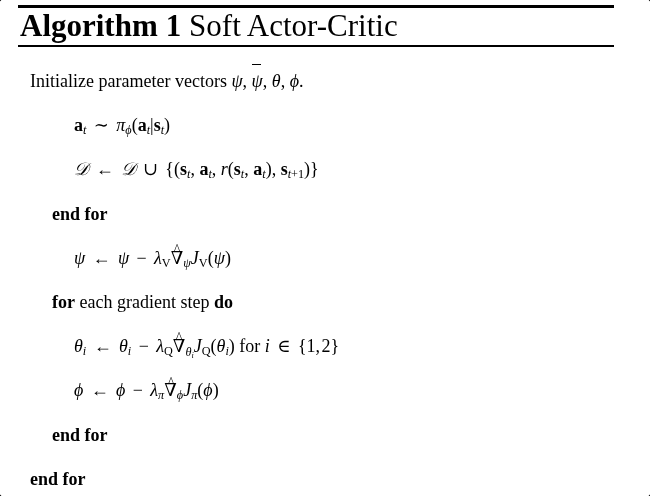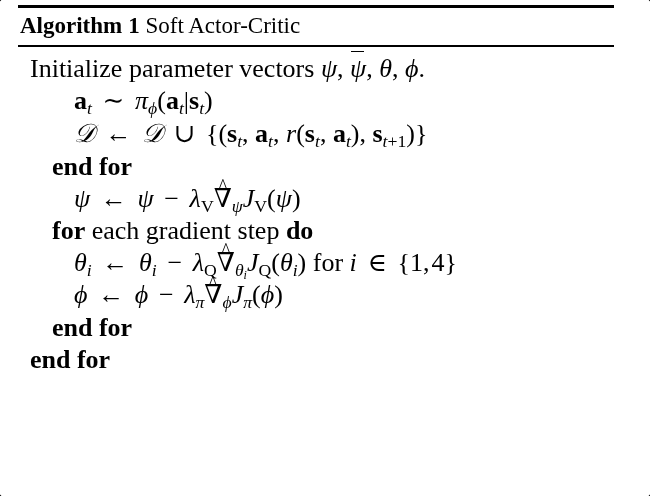--- a/index.html
+++ b/index.html
@@ -41,37 +41,38 @@
     height: 0;
     border-top: 3px solid #000000;
     margin-top: 5px;
   }
   .rule-mid {
     height: 0;
     border-top: 2px solid #000000;
     margin-top: 2px;
   }
   #algo-title {
-    font-size: 23px;
+    font-size: 31px;
     line-height: 30px;
     padding: 3px 0 2px 2px;
     white-space: nowrap;
   }
   #algo-title .kw {
     font-weight: bold;
   }
   #algo-body {
     padding-top: 6px;
     padding-bottom: 3px;
   }
   .line {
-    font-size: 26px;
+    font-size: 18px;
     line-height: 32.2px;
     white-space: nowrap;
     padding-left: 12px;
+    margin-top: 12px;
   }
   .ind-0 { padding-left: 12px; }
   .ind-1 { padding-left: 34px; }
   .ind-2 { padding-left: 56px; }
   .kw { font-weight: bold; }
   
   .m {
     font-family: "Liberation Serif", "DejaVu Serif", serif;
     font-style: italic;
   }
@@ -189,21 +190,21 @@
 
       <div class="line ind-2">
         <span class="m">θ</span><sub>i</sub>
         <span class="op">←</span>
         <span class="m">θ</span><sub>i</sub>
         <span class="op">−</span>
         <span class="m">λ</span><sub><span class="mup">Q</span></sub><span class="hat">∇</span><sub>θ<sub>i</sub></sub><span class="m">J</span><sub><span class="mup">Q</span></sub><span class="opn">(</span><span class="m">θ</span><sub>i</sub><span class="opn">)</span>
         <span class="opn">for</span>
         <span class="m">i</span>
         <span class="op">∈</span>
-        <span class="opn">{1, 4}</span>
+        <span class="opn">{1, 2}</span>
       </div>
 
       <div class="line ind-2">
         <span class="m">ϕ</span>
         <span class="op">←</span>
         <span class="m">ϕ</span>
         <span class="op">−</span>
         <span class="m">λ</span><sub>π</sub><span class="hat">∇</span><sub>ϕ</sub><span class="m">J</span><sub>π</sub><span class="opn">(</span><span class="m">ϕ</span><span class="opn">)</span>
       </div>
 

